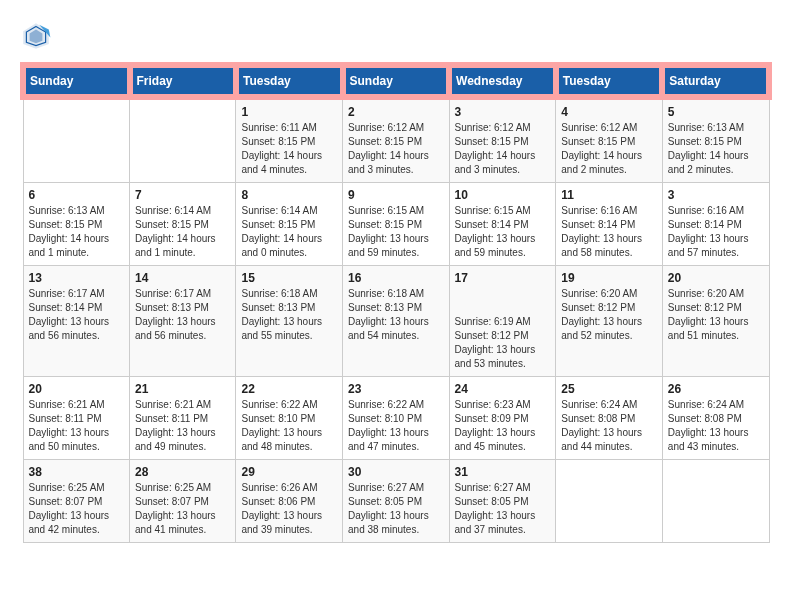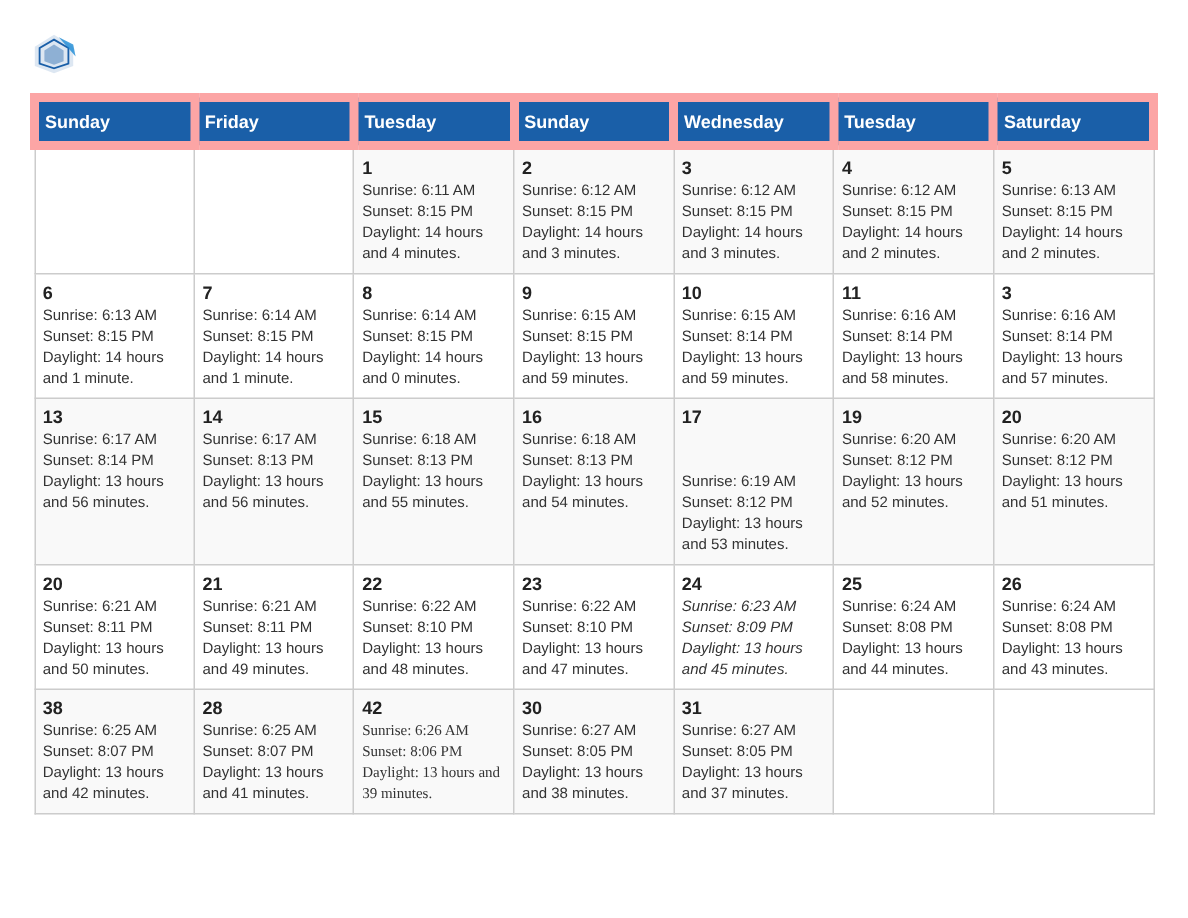--- a/index.html
+++ b/index.html
@@ -274,21 +274,21 @@
 Daylight: 13 hours and 48 minutes.</div>
         </td>
         <td>
           <div class="day-number">23</div>
           <div class="day-info" style="white-space: pre-line;">Sunrise: 6:22 AM
 Sunset: 8:10 PM
 Daylight: 13 hours and 47 minutes.</div>
         </td>
         <td>
           <div class="day-number">24</div>
-          <div class="day-info" style="white-space: pre-line; font-style: italic;">Sunrise: 6:23 AM
+          <div class="day-info" style="white-space: pre-line;">Sunrise: 6:23 AM
 Sunset: 8:09 PM
 Daylight: 13 hours and 45 minutes.</div>
         </td>
         <td>
           <div class="day-number">25</div>
           <div class="day-info" style="white-space: pre-line;">Sunrise: 6:24 AM
 Sunset: 8:08 PM
 Daylight: 13 hours and 44 minutes.</div>
         </td>
         <td>
@@ -305,22 +305,22 @@
 Sunset: 8:07 PM
 Daylight: 13 hours and 42 minutes.</div>
         </td>
         <td>
           <div class="day-number">28</div>
           <div class="day-info" style="white-space: pre-line;">Sunrise: 6:25 AM
 Sunset: 8:07 PM
 Daylight: 13 hours and 41 minutes.</div>
         </td>
         <td>
-          <div class="day-number">42</div>
-          <div class="day-info" style="white-space: pre-line; font-family: Liberation Serif, serif;">Sunrise: 6:26 AM
+          <div class="day-number">29</div>
+          <div class="day-info" style="white-space: pre-line;">Sunrise: 6:26 AM
 Sunset: 8:06 PM
 Daylight: 13 hours and 39 minutes.</div>
         </td>
         <td>
           <div class="day-number">30</div>
           <div class="day-info" style="white-space: pre-line;">Sunrise: 6:27 AM
 Sunset: 8:05 PM
 Daylight: 13 hours and 38 minutes.</div>
         </td>
         <td>

